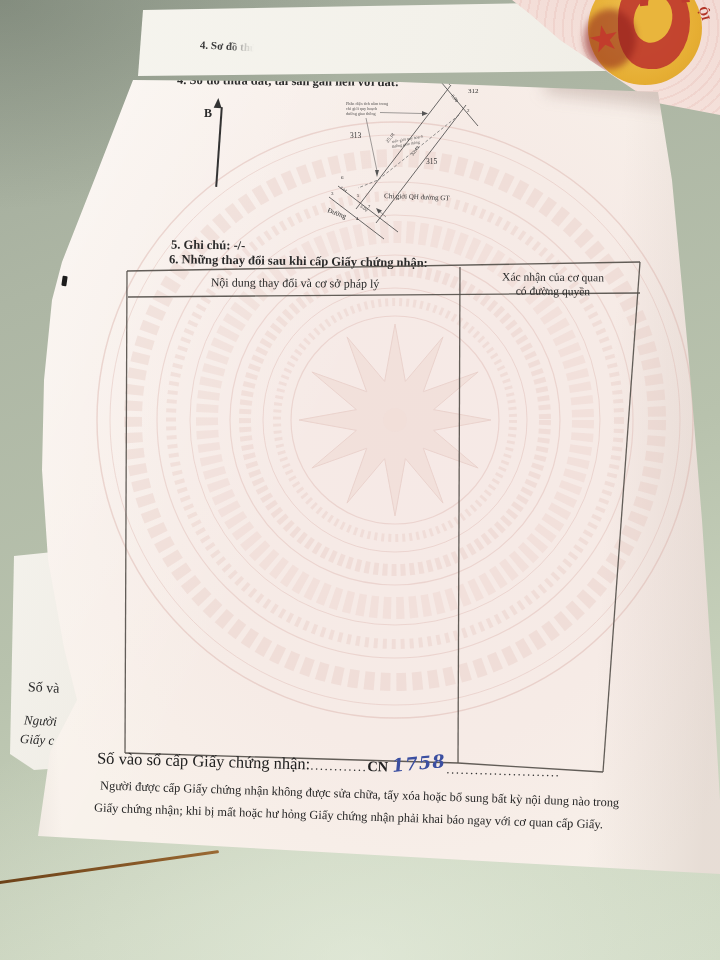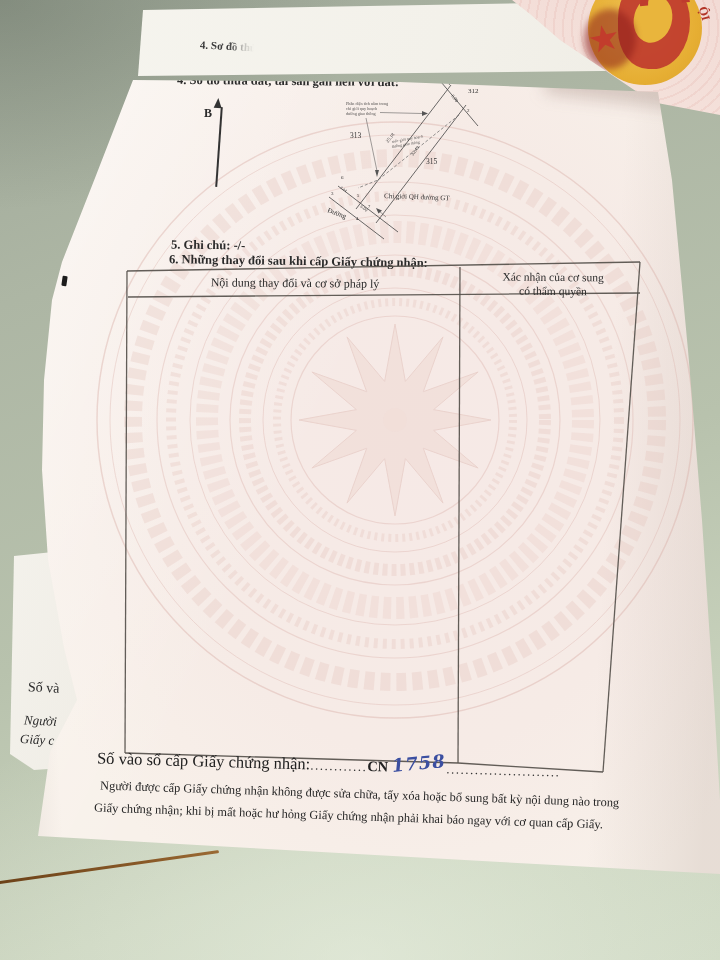--- a/index.html
+++ b/index.html
@@ -194,22 +194,22 @@
       <path class="tline" d="M17,21 L530,12"></path>
       <path class="tline" d="M17,21 L15,503"></path>
       <path class="tline" d="M18,47 L530,43"></path>
       <path class="tline" d="M350,17 L348,513"></path>
       <path class="tline" d="M530,12 L493,522"></path>
       <path class="tline" d="M15,503 L348,513"></path>
       <path class="tline" d="M348,513 L493,522"></path>
     </svg>
     <div class="abs tbl-h1">Nội dung thay đổi và cơ sở pháp lý</div>
     <div class="abs tbl-h2">
-      <div>Xác nhận của cơ sung</div>
-      <div>có thẩm quyền</div>
+      <div>Xác nhận của cơ quan</div>
+      <div>có đường quyền</div>
     </div>
 
     <div class="abs reg">
       <span>Số vào sổ cấp Giấy chứng nhận:</span><span class="dots">............</span><span class="cn">CN</span>
       <span class="hand">1758</span><span class="dots">........................</span>
     </div>
 
     <div class="abs foot foot1">Người được cấp Giấy chứng nhận không được sửa chữa, tẩy xóa hoặc bổ sung bất kỳ nội dung nào trong</div>
     <div class="abs foot foot2">Giấy chứng nhận; khi bị mất hoặc hư hỏng Giấy chứng nhận phải khai báo ngay với cơ quan cấp Giấy.</div>
   </div>

